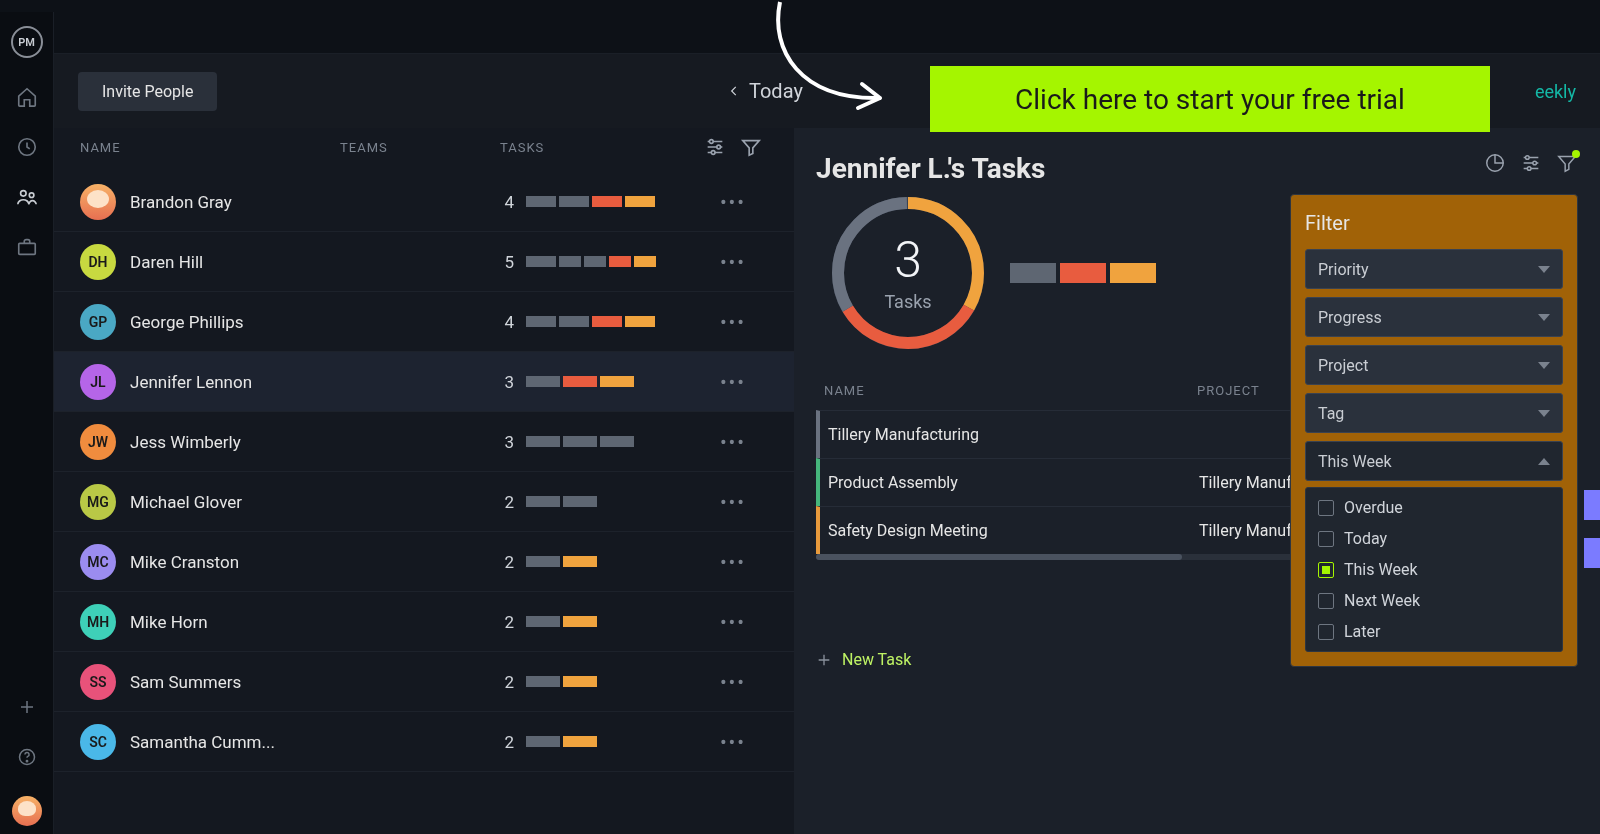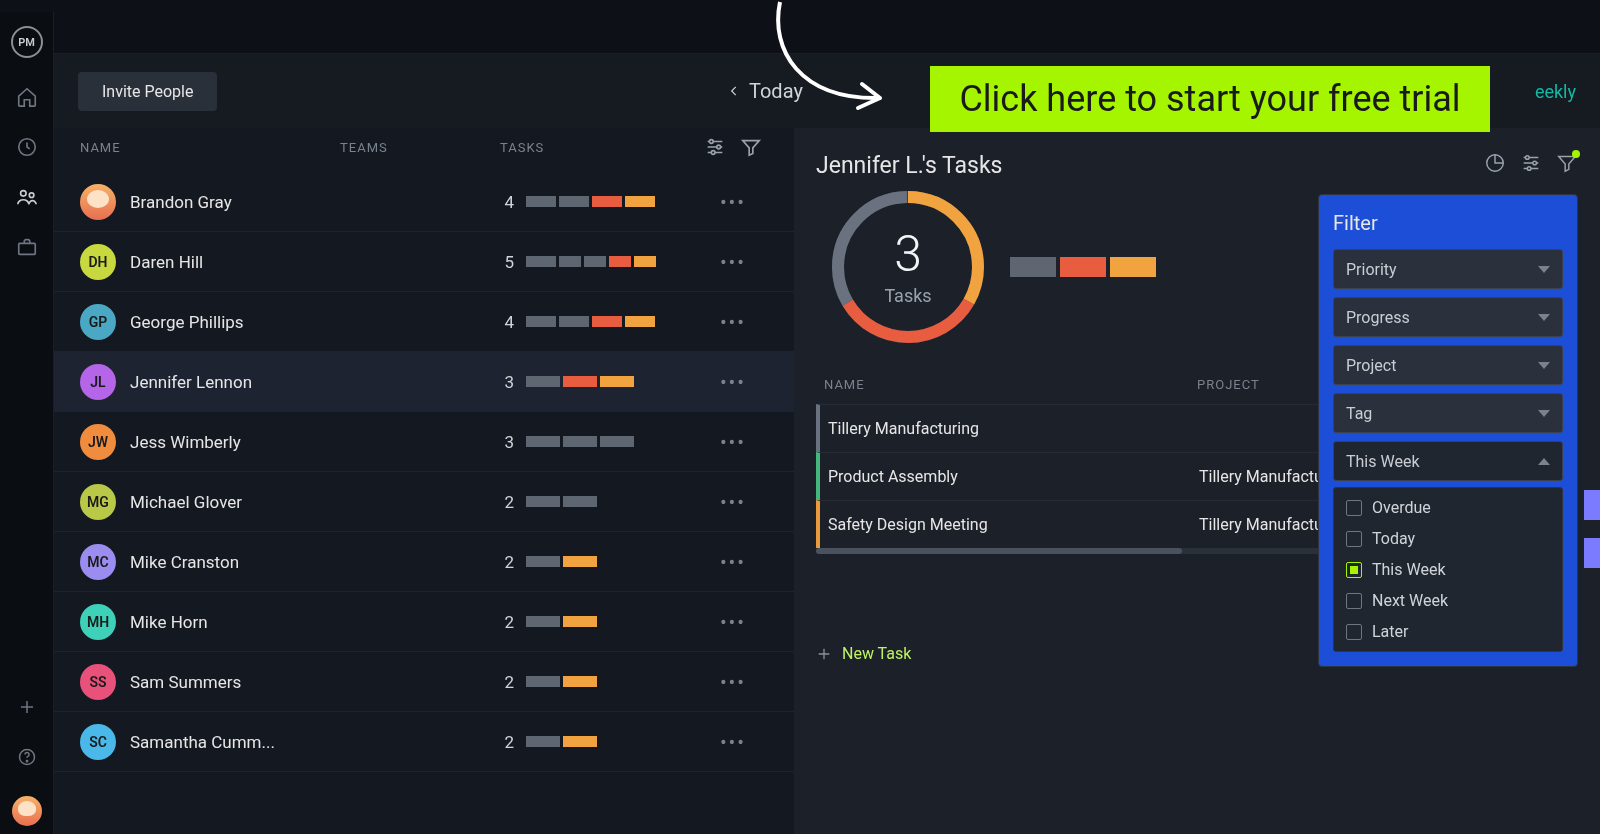--- a/index.html
+++ b/index.html
@@ -18,21 +18,21 @@
 .topbar { position:absolute; left:54px; top:0; right:0; height:54px; background:#0d1117; border-bottom:1px solid #1a1f27; }
 
 
 .header-row { position:absolute; left:54px; right:0; top:54px; height:74px; display:flex; align-items:center; padding:0 24px; background:#161a21; }
 .invite-btn { background:#2a303a; color:#e6e6e6; border:none; padding:10px 24px; font-size:16px; border-radius:4px; cursor:pointer; }
 .today-nav { position:absolute; left:50%; transform:translateX(-100px); display:flex; align-items:center; gap:8px; font-size:20px; color:#d0d4da; }
 .chev { width:14px; height:14px; }
 .weekly { margin-left:auto; font-size:18px; color:#14b8a6; }
 
 
-.cta-banner { position:absolute; top:66px; left:930px; width:560px; height:66px; background:#a5f500; color:#1a1a1a; font-size:36px; display:flex; align-items:center; justify-content:center; z-index:50; cursor:pointer; }
+.cta-banner { position:absolute; top:66px; left:930px; width:560px; height:66px; background:#a5f500; color:#1a1a1a; font-size:28px; display:flex; align-items:center; justify-content:center; z-index:50; cursor:pointer; }
 
 
 .arrow-svg { position:absolute; top:-10px; left:740px; width:190px; height:140px; z-index:49; pointer-events:none; }
 
 
 .user-panel { position:absolute; left:54px; top:128px; width:740px; bottom:0; background:#141820; }
 .table-header { display:grid; grid-template-columns:260px 160px 1fr 70px; padding:8px 26px 14px 26px; font-size:13px; letter-spacing:1px; color:#7a828e; text-transform:uppercase; align-items:center; }
 .table-header .icons-right { display:flex; gap:14px; justify-content:flex-end; padding-right:6px;}
 .user-row { display:grid; grid-template-columns:260px 160px 1fr 70px; align-items:center; height:60px; padding:0 26px; border-bottom:1px solid #1d222b; cursor:pointer;}
 .user-row.selected { background:#1d2330; }
@@ -42,21 +42,21 @@
 .task-count { font-size:17px; color:#d0d4da; width:14px; text-align:right;}
 .bar-stack { display:flex; gap:3px; height:11px; }
 .seg { height:11px; }
 .seg.gray { background:#5e6672; }
 .seg.red { background:#e85c3f; }
 .seg.orange { background:#f0a33e; }
 .more { color:#7a828e; font-size:20px; letter-spacing:2px; text-align:center; cursor:pointer;}
 
 
 .detail-panel { position:absolute; left:794px; right:0; top:128px; bottom:0; background:#1b2029; padding:24px 22px; }
-.detail-title { font-size:23px; font-weight:400; }
+.detail-title { font-size:28px; font-weight:700; }
 .detail-icons { position:absolute; right:22px; top:24px; display:flex; gap:14px; }
 .detail-icons .ico { width:22px; height:22px; color:#9aa2ae; cursor:pointer; position:relative;}
 .detail-icons .ico.active::after{content:'';position:absolute;right:-2px;top:-2px;width:8px;height:8px;border-radius:50%;background:#a5f500;}
 
 .donut-row { display:flex; align-items:center; gap:20px; margin-top:6px; margin-left:10px;}
 .donut { position:relative; width:164px; height:164px; }
 .donut svg { transform:rotate(-90deg); }
 .donut-center { position:absolute; inset:0; display:flex; flex-direction:column; align-items:center; justify-content:center; }
 .donut-center .num { font-size:50px; font-weight:300; color:#f2f4f7; line-height:1;}
 .donut-center .lab { font-size:18px; color:#9aa2ae; margin-top:6px;}
@@ -67,21 +67,21 @@
 .task-row { display:grid; grid-template-columns:1fr 1fr; align-items:center; height:48px; padding:0 8px; border-top:1px solid #262c37; border-left:4px solid transparent; font-size:16px; color:#e6e6e6; cursor:pointer;}
 .task-row.gray-l { border-left-color:#6a7280;}
 .task-row.green-l { border-left-color:#46b67c;}
 .task-row.orange-l { border-left-color:#e89a3c;}
 .scroll-track{height:6px;background:#2a303a;border-radius:3px;margin-top:0;position:relative;}
 .scroll-thumb{position:absolute;left:0;width:48%;height:6px;background:#4a525f;border-radius:3px;}
 
 .new-task { display:flex; align-items:center; gap:10px; margin-top:90px; color:#bef264; font-size:16px; cursor:pointer;}
 
 
-.filter-panel { position:absolute; right:22px; top:66px; width:260px; background:#1d4ed8; border:1px solid #2e3540; border-radius:4px; padding:16px 14px 14px 14px; z-index:5;}
+.filter-panel { position:absolute; right:22px; top:66px; width:288px; background:#a16207; border:1px solid #2e3540; border-radius:4px; padding:16px 14px 14px 14px; z-index:5;}
 .filter-title { font-size:20px; margin-bottom:14px; color:#e6e6e6; }
 .filter-select { height:40px; background:#2a313c; border:1px solid #3a4250; border-radius:3px; display:flex; align-items:center; justify-content:space-between; padding:0 12px; font-size:16px; color:#c9cdd3; margin-bottom:8px; cursor:pointer;}
 .filter-select.open { background:#20262f;}
 .tri { width:0;height:0;border-left:6px solid transparent;border-right:6px solid transparent;border-top:7px solid #7a828e;}
 .tri.up{border-top:none;border-bottom:7px solid #7a828e;}
 .filter-options { background:#20262f; border:1px solid #2e3540; border-radius:3px; padding:10px 12px; margin-top:-2px; display:flex; flex-direction:column; gap:12px;}
 .opt { display:flex; align-items:center; gap:10px; font-size:16px; color:#d0d4da; cursor:pointer;}
 .chk { width:16px;height:16px;border:1.5px solid #6e7681;border-radius:2px;display:flex;align-items:center;justify-content:center;}
 .chk.on{border-color:#a5f500;}
 .chk.on::after{content:'';width:8px;height:8px;background:#a5f500;}

